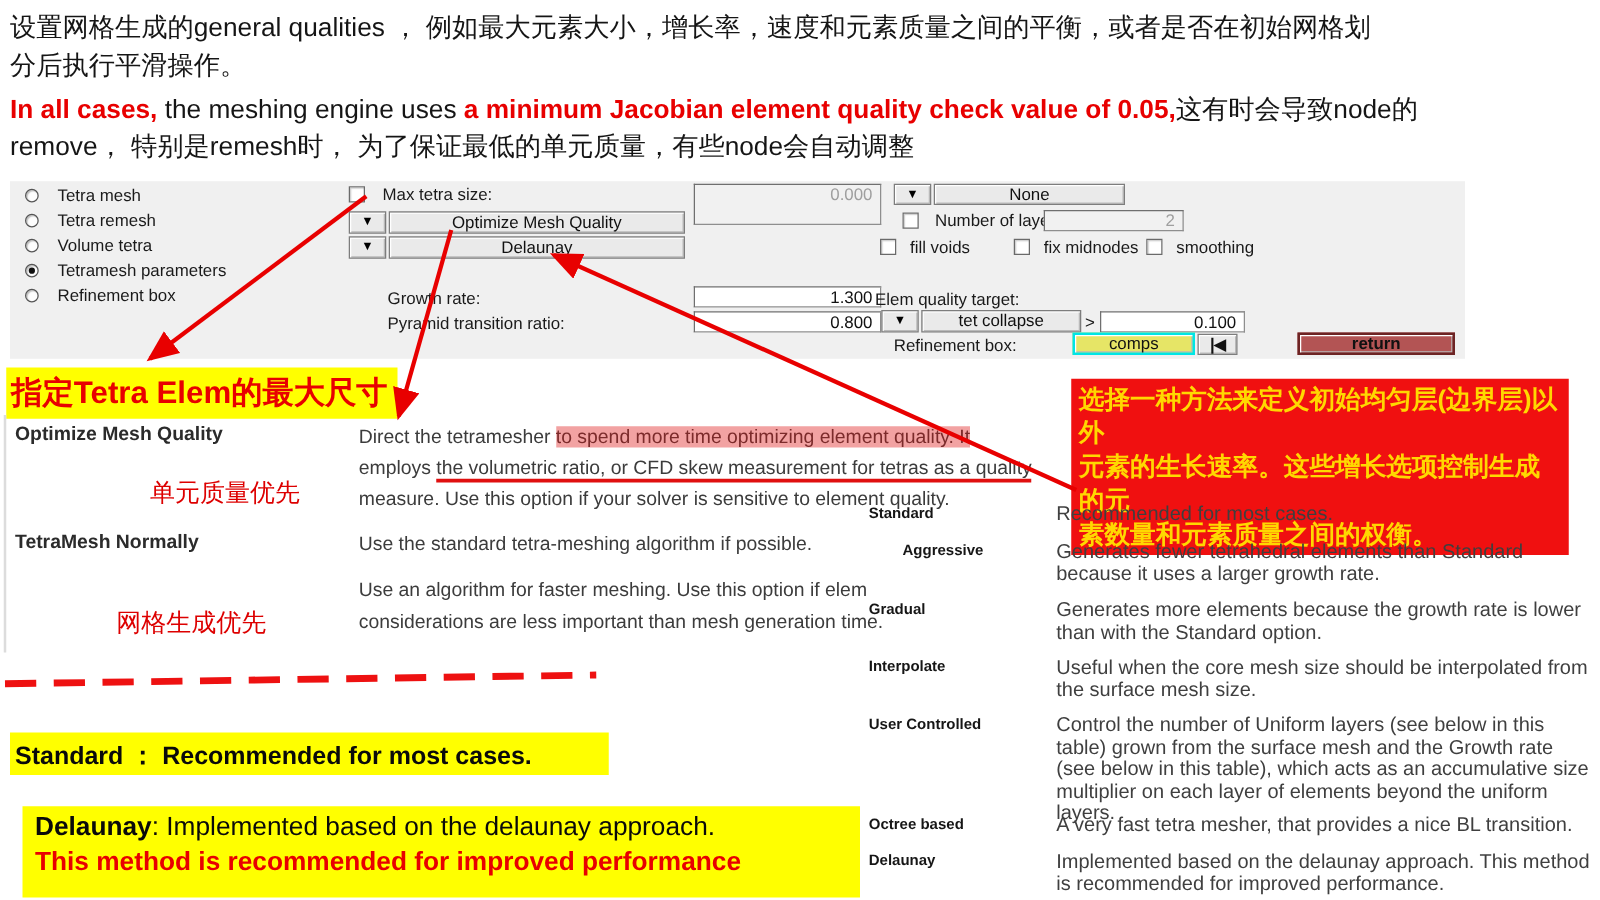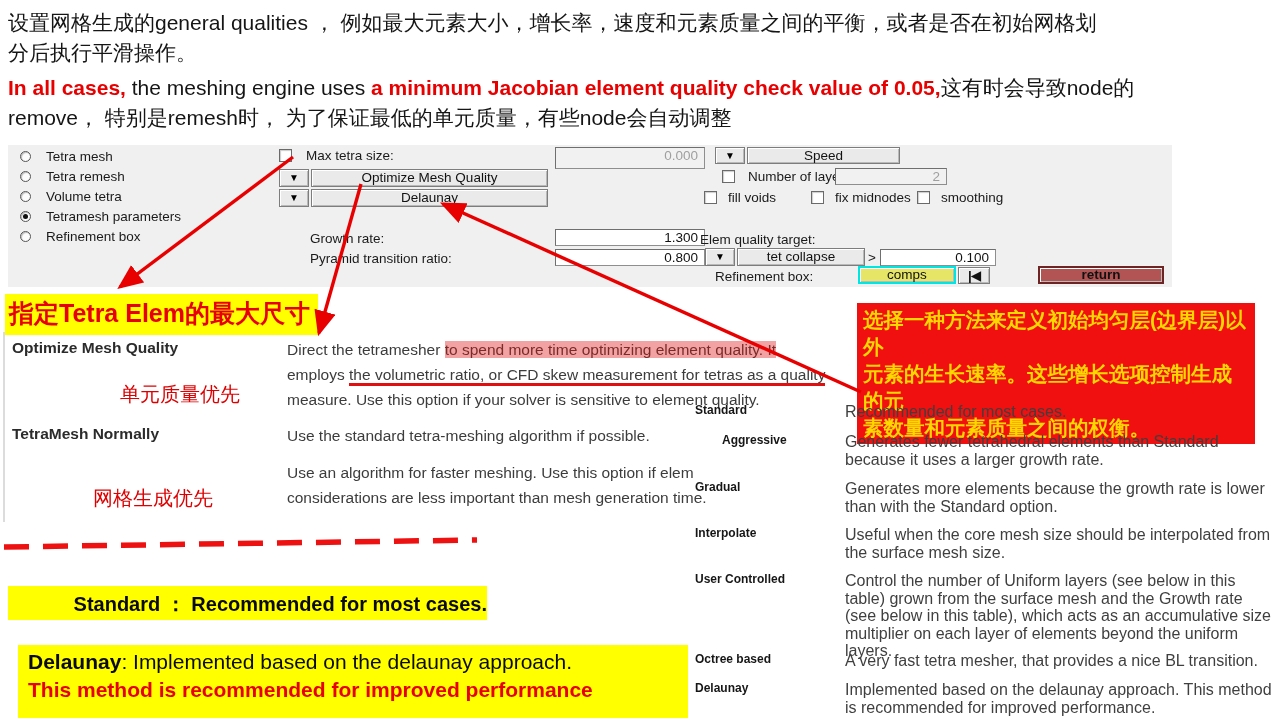--- a/index.html
+++ b/index.html
@@ -52,21 +52,21 @@
   .clipw { overflow:hidden; width:406px; }
 
   
 
   
   .rrow-term { position:absolute; left:695px; width:145px; font-size:12px; font-weight:bold; color:#161616; }
   .rrow-desc { position:absolute; left:845px; width:432px; font-size:16px; color:#3f3f3f; line-height:17.5px; }
 
   
   #std-note { left:8px; top:586px; width:479px; height:34px; background:#ffff00; color:#0a0a0a;
-     font-size:20px; font-weight:bold; padding:5px 0 0 4px; white-space:nowrap;text-align:right; }
+     font-size:20px; font-weight:bold; padding:5px 0 0 4px; white-space:nowrap; }
   #delaunay-note { left:18px; top:645px; width:670px; height:73px; background:#ffff00;
      font-size:21px; color:#0a0a0a; padding:5px 0 0 10px; }
   #delaunay-note .l2 { color:#e80000; font-weight:bold; margin-top:4px; }
 
   
   #arrows { position:absolute; left:0; top:0; width:1280px; height:720px; pointer-events:none; z-index:40; }
 </style>
 </head>
 <body>
 
@@ -97,36 +97,36 @@
     <span class="circ"></span>
     <span class="rlabel">Tetramesh parameters</span>
   </div>
   <div class="radio" style="top:84px;">
     <span class="circ"></span>
     <span class="rlabel">Refinement box</span>
   </div>
 
   <span class="cb" style="left:271px; top:4px;"></span>
   <span class="plabel" style="left:298px; top:3px;text-align:center;">Max tetra size:</span>
-  <div class="pfield dis" style="left:547px; top:2px; width:150px; height:22px;">0.000</div>
+  <div class="pfield dis" style="left:547px; top:2px; width:150px; height:33px;">0.000</div>
 
   <div class="pbtn drop" style="left:271px; top:24px; width:30px; height:18px;">▼</div>
   <div class="pbtn" style="left:303px; top:24px; width:237px; height:18px;">Optimize Mesh Quality</div>
 
   <div class="pbtn drop" style="left:271px; top:44px; width:30px; height:18px;">▼</div>
   <div class="pbtn" style="left:303px; top:44px; width:237px; height:18px;">Delaunay</div>
 
   <span class="plabel" style="left:302px; top:86px;">Growth rate:</span>
   <div class="pfield" style="left:547px; top:84px; width:150px; height:17px;">1.300</div>
 
   <span class="plabel" style="left:302px; top:106px;">Pyramid transition ratio:</span>
   <div class="pfield" style="left:547px; top:104px; width:150px; height:17px;">0.800</div>
 
   <div class="pbtn drop" style="left:707px; top:2px; width:30px; height:17px;">▼</div>
-  <div class="pbtn" style="left:739px; top:2px; width:153px; height:17px;">Speed</div>
+  <div class="pbtn" style="left:739px; top:2px; width:153px; height:17px;">None</div>
 
   <span class="cb" style="left:714px; top:25px;"></span>
   <span class="plabel" style="left:740px; top:24px;">Number of layers:</span>
   <div class="pfield dis" style="left:827px; top:23px; width:112px; height:17px;">2</div>
 
   <span class="cb" style="left:696px; top:46px;"></span>
   <span class="plabel" style="left:720px; top:45px;">fill voids</span>
   <span class="cb" style="left:803px; top:46px;"></span>
   <span class="plabel" style="left:827px; top:45px;">fix midnodes</span>
   <span class="cb" style="left:909px; top:46px;"></span>

